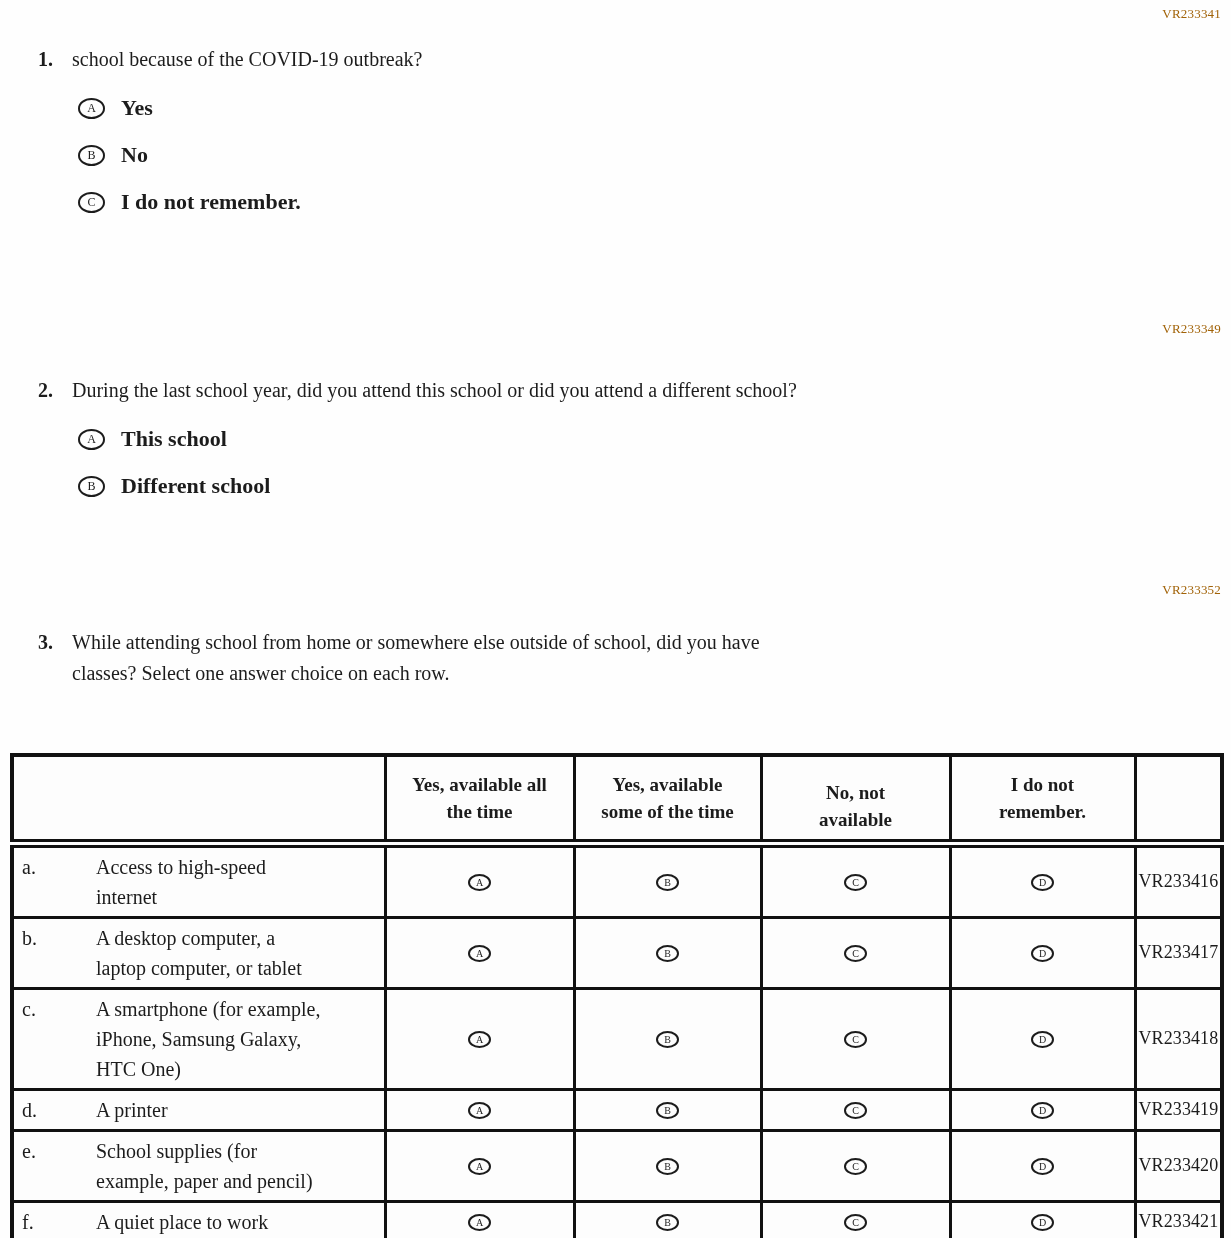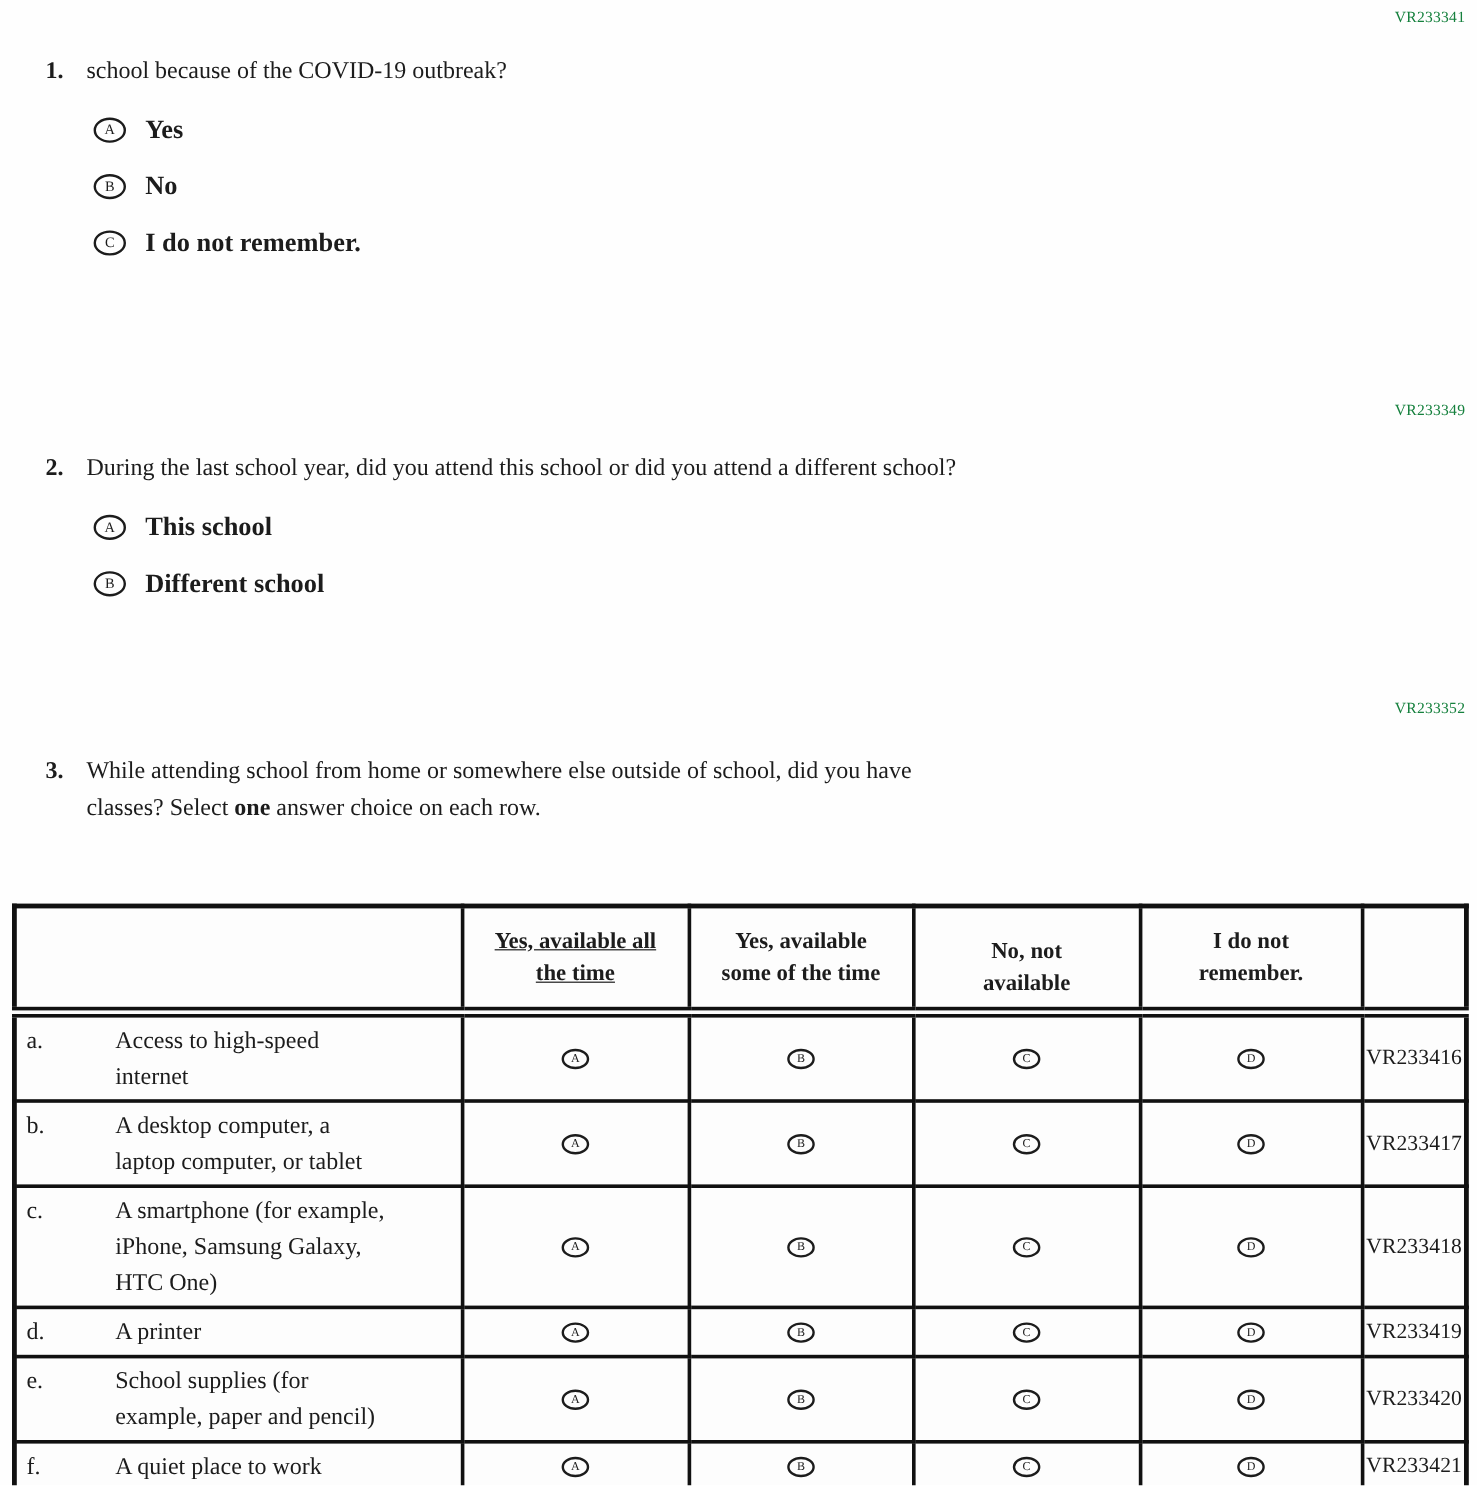--- a/index.html
+++ b/index.html
@@ -11,43 +11,43 @@
     background: #fefefe;
     font-family: "Liberation Serif", "DejaVu Serif", serif;
     color: #1c1c1c;
     overflow: hidden;
   }
   .form-code {
     position: absolute;
     right: 10px;
     font-size: 13px;
     letter-spacing: 0.2px;
-    color: #15803d;
+    color: #a16207;
   }
   .code-1 { top: 6px; }
-  .code-2 { top: 334px; }
+  .code-2 { top: 321px; }
   .code-3 { top: 582px; }
 
   .question { position: absolute; left: 38px; }
   .q1 { top: 44px; }
   .q2 { top: 375px; }
   .q3 { top: 627px; }
 
   .q-row { display: flex; }
   .q-num {
     width: 26px;
     flex-shrink: 0;
     font-weight: bold;
     font-size: 20px;
     line-height: 31px;
     margin-right: 8px;
   }
   .q-text { font-size: 20px; line-height: 31px; }
   .q-line { white-space: nowrap; }
-  .q-line strong { font-weight: bold; }
+  .q-line strong { font-weight: normal; }
 
   .options { margin: 22px 0 0 40px; }
   .option {
     display: flex;
     align-items: center;
     height: 22px;
     margin-bottom: 25px;
   }
   .bubble {
     display: inline-flex;
@@ -79,21 +79,21 @@
   th.hdr {
     font-weight: bold;
     font-size: 19px;
     line-height: 27px;
     text-align: center;
     vertical-align: middle;
     height: 88px;
     padding: 4px 0;
   }
   .hdr-inner { margin: 0 auto; }
-  .w-c2 { width: 138px; text-decoration: underline; }
+  .w-c2 { width: 138px; }
   .w-c3 { width: 138px; }
   .w-c4 { width: 108px; margin-top: 17px; }
   .w-c5 { width: 118px; }
 
   td.item-cell {
     vertical-align: middle;
     padding: 4px 6px 4px 8px;
   }
   .item { display: flex; align-items: flex-start; }
   .item-prefix {

